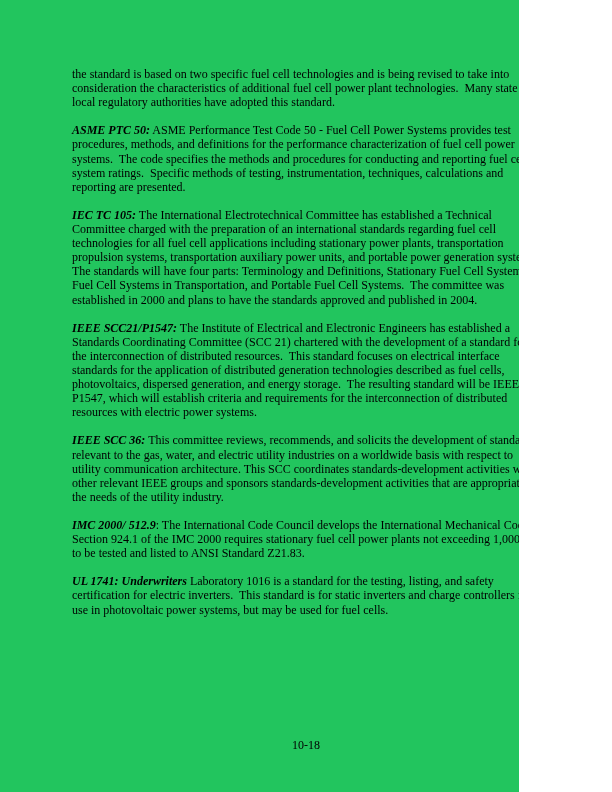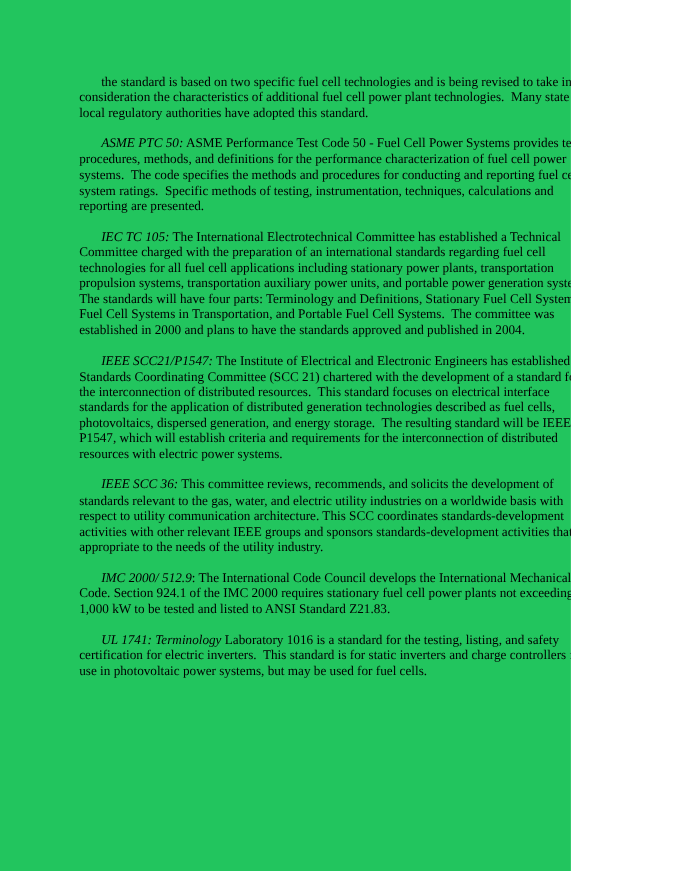--- a/index.html
+++ b/index.html
@@ -23,23 +23,22 @@
     width: 468px;
     font-size: 12px;
     line-height: 14.1px;
     text-align: left;
   }
   .para {
     margin: 0 0 14.1px 0;
     white-space: pre-wrap; 
   }
   .lead {
-    font-weight: normal;
+    font-weight: bold;
     font-style: italic;
-    margin-left: 20px;
   }
   .footer {
     position: absolute;
     top: 738px;
     left: 0;
     width: 612px;
     text-align: center;
     font-size: 12px;
     line-height: 14.1px;
   }
@@ -56,17 +55,20 @@
 
     <p class="para"><span class="lead">IEC TC 105:</span><span> The International Electrotechnical Committee has established a Technical Committee charged with the preparation of an international standards regarding fuel cell technologies for all fuel cell applications including stationary power plants, transportation propulsion systems, transportation auxiliary power units, and portable power generation systems. The standards will have four parts: Terminology and Definitions, Stationary Fuel Cell Systems, Fuel Cell Systems in Transportation, and Portable Fuel Cell Systems.  The committee was established in 2000 and plans to have the standards approved and published in 2004.</span></p>
 
     <p class="para"><span class="lead">IEEE SCC21/P1547:</span><span> The Institute of Electrical and Electronic Engineers has established a Standards Coordinating Committee (SCC 21) chartered with the development of a standard for the interconnection of distributed resources.  This standard focuses on electrical interface standards for the application of distributed generation technologies described as fuel cells, photovoltaics, dispersed generation, and energy storage.  The resulting standard will be IEEE P1547, which will establish criteria and requirements for the interconnection of distributed resources with electric power systems.</span></p>
 
     <p class="para"><span class="lead">IEEE SCC 36:</span><span> This committee reviews, recommends, and solicits the development of standards relevant to the gas, water, and electric utility industries on a worldwide basis with respect to utility communication architecture. This SCC coordinates standards-development activities with other relevant IEEE groups and sponsors standards-development activities that are appropriate to the needs of the utility industry.</span></p>
 
     <p class="para"><span class="lead">IMC 2000/ 512.9</span><span>: The International Code Council develops the International Mechanical Code. Section 924.1 of the IMC 2000 requires stationary fuel cell power plants not exceeding 1,000 kW to be tested and listed to ANSI Standard Z21.83.</span></p>
 
 
-    <p class="para"><span class="lead">UL 1741: Terminology</span><span> Laboratory 1016 is a standard for the testing, listing, and safety certification for electric inverters.  This standard is for static inverters and charge controllers for use in photovoltaic power systems, but may be used for fuel cells.</span></p>
+    <p class="para"><span class="lead">UL 1741: Underwriters</span><span> Laboratory 1016 is a standard for the testing, listing, and safety certification for electric inverters.  This standard is for static inverters and charge controllers for use in photovoltaic power systems, but may be used for fuel cells.</span></p>
 
   </div>
 
+  <div class="footer">
+    <span>10-18</span>
+  </div>
 </div>
 
 </body></html>

